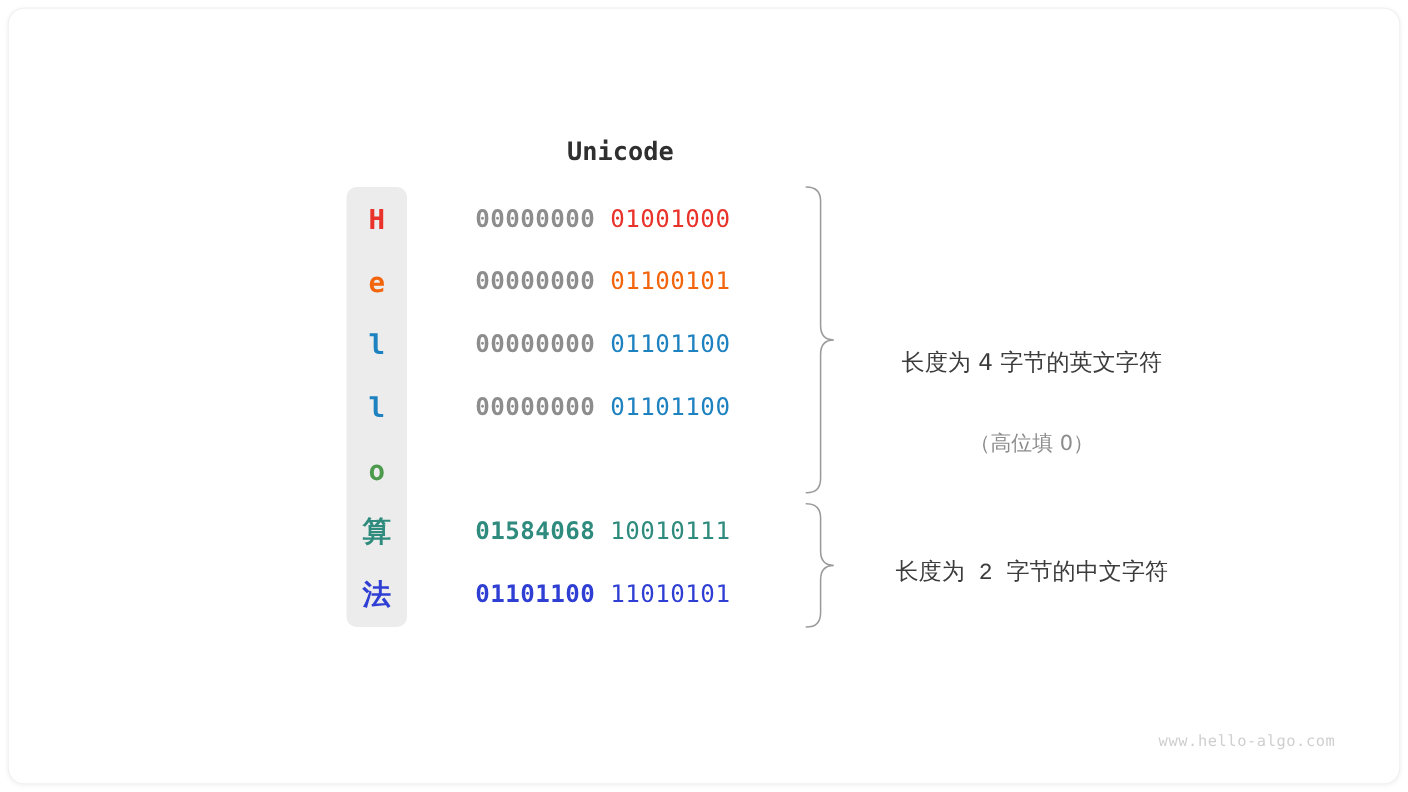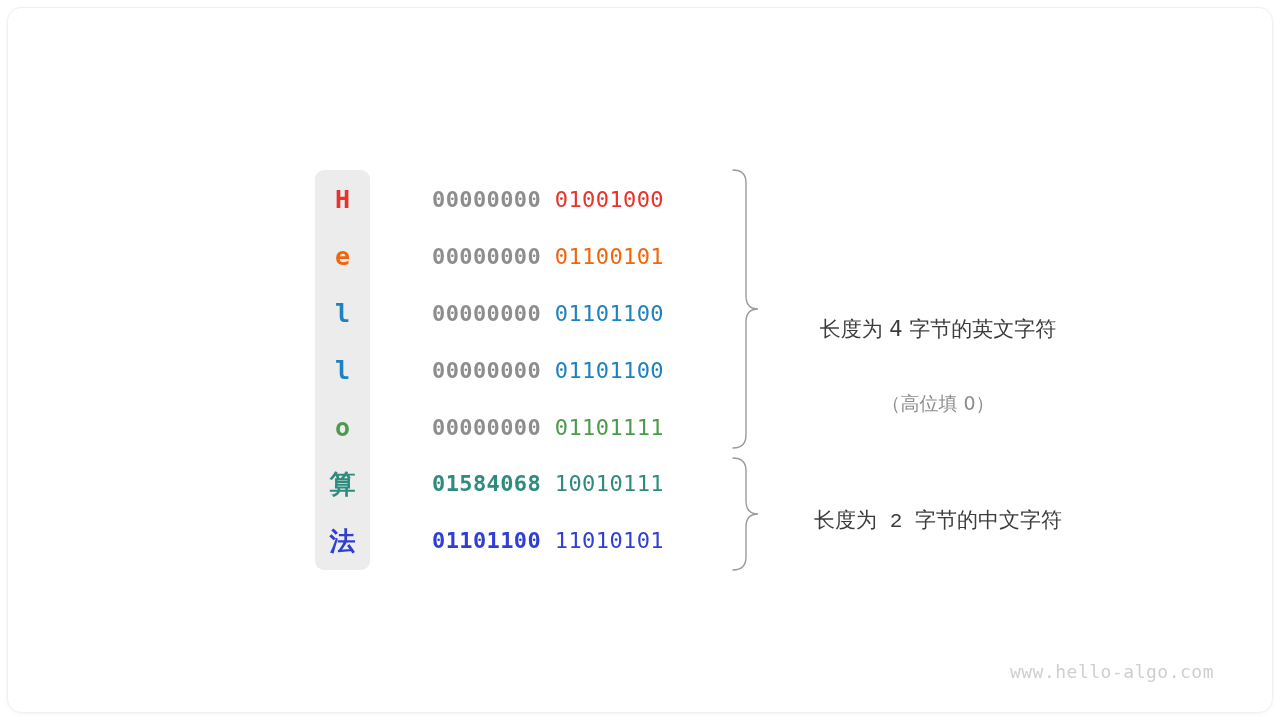--- a/index.html
+++ b/index.html
@@ -124,30 +124,31 @@
   }
   #annotation-ascii { left: 760px; top: 265px; width: 340px; }
   #annotation-cjk   { left: 760px; top: 460px; width: 340px; font-family: Liberation Mono, monospace; }
 
   
   #watermark {
     position: absolute;
     right: 58px;
     bottom: 30px;
     font-family: "DejaVu Sans Mono", "Liberation Mono", monospace;
-    font-size: 18px;
+    font-size: 14px;
     color: #cfcfcf;
     letter-spacing: 0.5px;
   }
 </style>
 </head>
 <body>
 
 <div id="figure-card">
 
+  <div class="col-header" id="header-unicode">Unicode</div>
 
   <div id="char-panel"></div>
 
   <div id="rows-layer">
       <div class="row" style="top: 175px;">
         <div class="row-char" style="color: rgb(232, 50, 42);">H</div>
         <div class="row-bits"><span class="byte-hi" style="color: rgb(141, 141, 141);">00000000</span><span> </span><span class="byte-lo" style="color: rgb(232, 50, 42);">01001000</span></div>
       </div>
       <div class="row" style="top: 232px;">
         <div class="row-char" style="color: rgb(242, 101, 13);">e</div>
@@ -156,21 +157,20 @@
       <div class="row" style="top: 289px;">
         <div class="row-char" style="color: rgb(31, 130, 192);">l</div>
         <div class="row-bits"><span class="byte-hi" style="color: rgb(141, 141, 141);">00000000</span><span> </span><span class="byte-lo" style="color: rgb(31, 130, 192);">01101100</span></div>
       </div>
       <div class="row" style="top: 346px;">
         <div class="row-char" style="color: rgb(31, 130, 192);">l</div>
         <div class="row-bits"><span class="byte-hi" style="color: rgb(141, 141, 141);">00000000</span><span> </span><span class="byte-lo" style="color: rgb(31, 130, 192);">01101100</span></div>
       </div>
       <div class="row" style="top: 403px;">
         <div class="row-char" style="color: rgb(76, 154, 76);">o</div>
-        <div class="row-bits"><span class="byte-hi" style="color: rgb(141, 141, 141);">00000000</span><span> </span><span class="byte-lo" style="color: rgb(76, 154, 76);">01101111</span></div>
       </div>
       <div class="row" style="top: 459px;">
         <div class="row-char cjk" style="color: rgb(46, 139, 125);">算</div>
         <div class="row-bits"><span class="byte-hi filled" style="color: rgb(46, 139, 125);">01584068</span><span> </span><span class="byte-lo" style="color: rgb(46, 139, 125);">10010111</span></div>
       </div>
       <div class="row" style="top: 516px;">
         <div class="row-char cjk" style="color: rgb(47, 63, 212);">法</div>
         <div class="row-bits"><span class="byte-hi filled" style="color: rgb(47, 63, 212);">01101100</span><span> </span><span class="byte-lo" style="color: rgb(47, 63, 212);">11010101</span></div>
       </div>
     </div>

